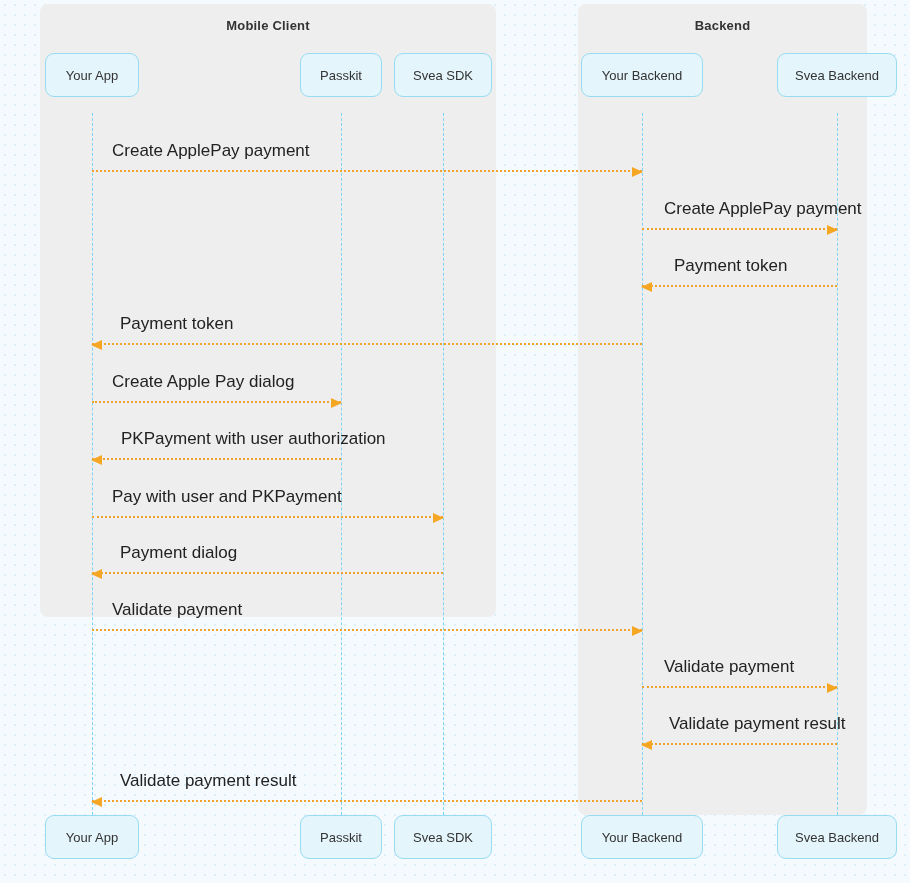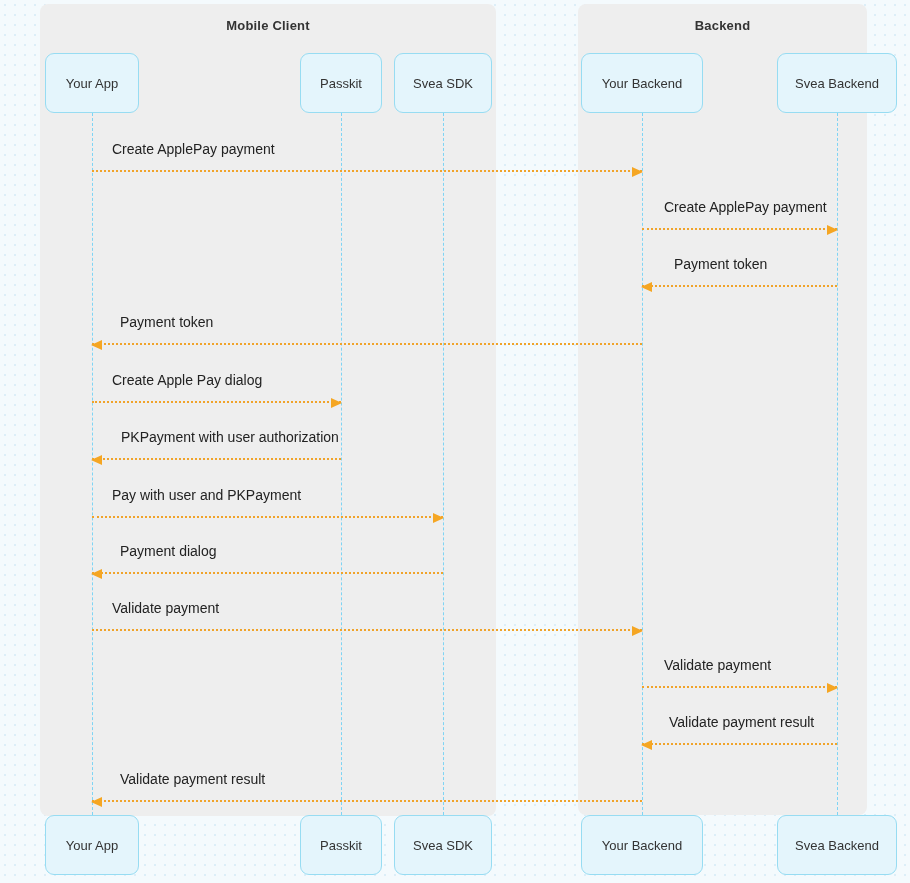--- a/index.html
+++ b/index.html
@@ -52,21 +52,21 @@
     position: absolute;
     box-sizing: border-box;
     background: #e4f5fc;
     border: 1.5px solid #97dcf2;
     border-radius: 9px;
     display: flex;
     align-items: center;
     justify-content: center;
     font-size: 13px;
     color: #333333;
-    height: 60px;
+    height: 44px;
   }
 
   
   .message {
     position: absolute;
     height: 0;
     border-top: 2px dotted #f0a32a;
   }
   .arrowhead {
     position: absolute;
@@ -81,31 +81,31 @@
     border-left: 11px solid #f5a623;
   }
   .arrowhead.left {
     left: -1px;
     border-top: 5px solid transparent;
     border-bottom: 5px solid transparent;
     border-right: 11px solid #f5a623;
   }
   .msg-label {
     position: absolute;
-    font-size: 14px;
+    font-size: 17px;
     color: #222222;
     white-space: nowrap;
     line-height: 1;
   }
 </style>
 </head>
 <body>
 
 <div id="diagram">
-    <div class="group" style="left: 40px; top: 4px; width: 456px; height: 812px;">
+    <div class="group" style="left: 40px; top: 4px; width: 456px; height: 613px;">
       <div class="group-title">Mobile Client</div>
     </div>
     <div class="group" style="left: 578px; top: 4px; width: 289px; height: 811px;">
       <div class="group-title">Backend</div>
     </div>
     <div class="lifeline" style="left: 92px; top: 113px; height: 702px;"></div>
     <div class="lifeline" style="left: 341px; top: 113px; height: 702px;"></div>
     <div class="lifeline" style="left: 443px; top: 113px; height: 702px;"></div>
     <div class="lifeline" style="left: 642px; top: 113px; height: 702px;"></div>
     <div class="lifeline" style="left: 837px; top: 113px; height: 702px;"></div>

